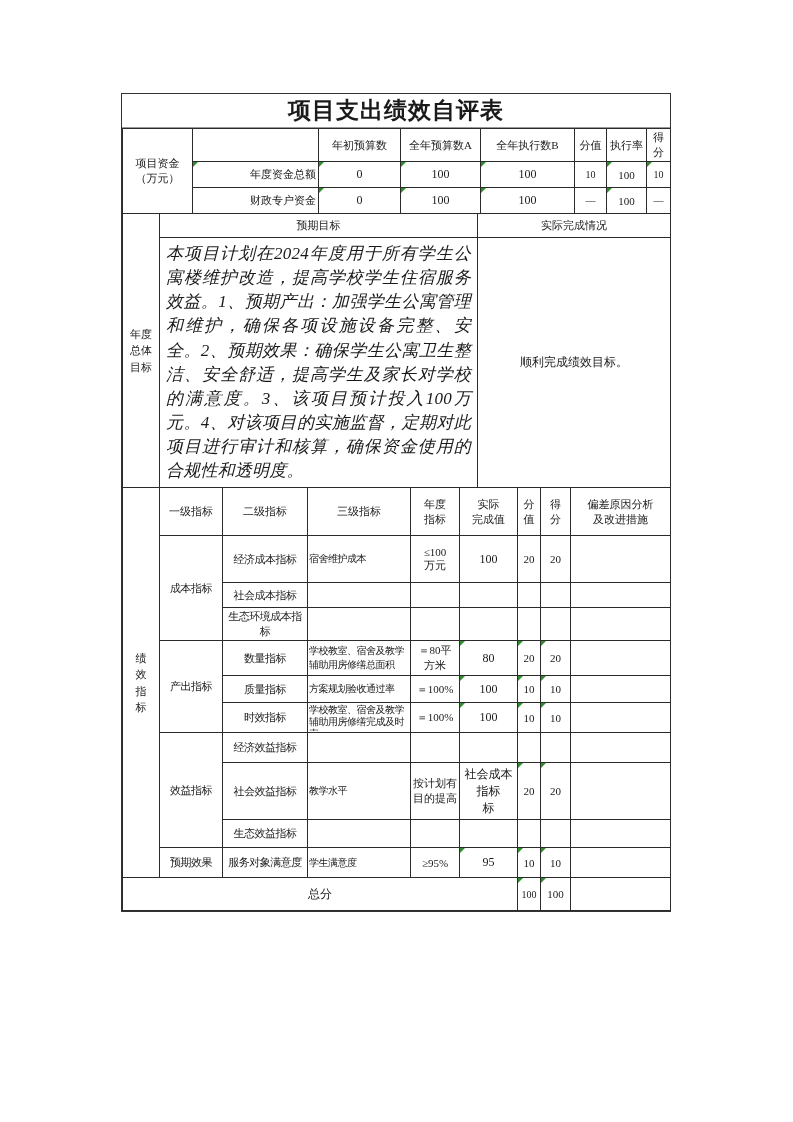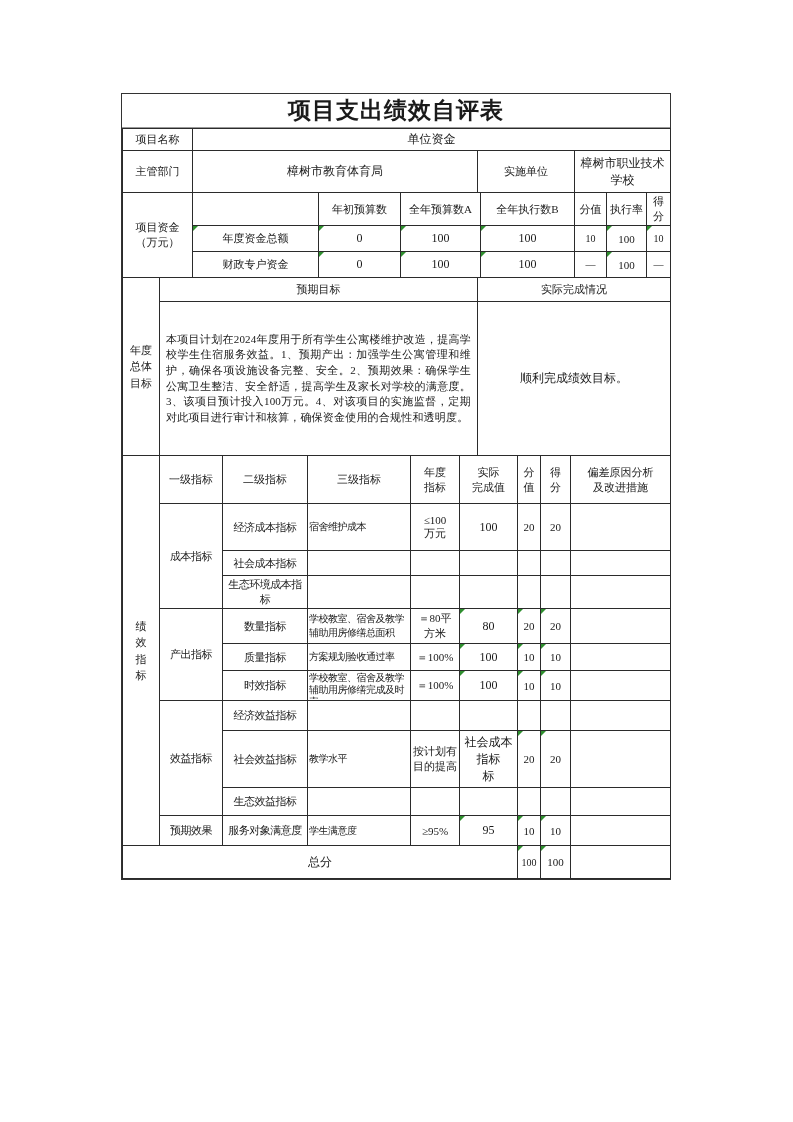--- a/index.html
+++ b/index.html
@@ -31,29 +31,29 @@
   table + table, .subtitle-row + table { margin-top: -1px; }
   td {
     border: 1px solid #2b2b2b;
     padding: 1px 2px;
     font-size: 12px;
     text-align: center;
     vertical-align: middle;
     white-space: pre-line;
     overflow: hidden;
   }
-  td.left { text-align: center; }
+  td.left { text-align: right; }
   td.sm   { font-size: 10px; padding: 1px 0; }
   td.hdr  { font-size: 11px; }
   td.l3   { text-align: left; font-size: 10px; letter-spacing: -0.5px; padding: 1px; }
   td.lvl  { font-size: 11px; letter-spacing: -0.5px; margin-left: 11px; }
   td.num  { font-size: 11px; }
   td.goal-text {
-    text-align: justify; font-size: 11px; line-height: 1.42;
-    padding: 4px 6px; letter-spacing: 0.2px;
+    text-align: justify; font-size: 17px; line-height: 1.42;
+    padding: 4px 6px; letter-spacing: 0.2px; font-style: italic;
   }
   td.section-label { font-size: 11px; line-height: 1.5; padding: 0; }
   .clip { height: 27px; line-height: 12px; overflow: hidden; }
   td.tri { position: relative; }
   .corner-tri {
     position: absolute; top: 0; left: 0; width: 0; height: 0;
     border-top: 5px solid #2f8f2f;
     border-right: 5px solid transparent;
   }
   .pageno {
@@ -64,41 +64,20 @@
   }
 </style>
 </head>
 <body>
 
 <div class="page">
   <div class="sheet">
 
     <div class="title-row">项目支出绩效自评表</div>
 
-    <table>
-      <colgroup>
-          <col style="width:70px">
-          <col style="width:285px">
-          <col style="width:97px">
-          <col style="width:96px">
-        </colgroup>
-      <tbody>
-          <tr style="height:22px">
-        <td class="hdr">项目名称</td>
-        <td colspan="3">单位资金</td>
-      </tr>
-      <tr style="height:42px">
-        <td class="hdr">主管部门</td>
-        <td>樟树市教育体育局</td>
-        <td class="hdr">实施单位</td>
-        <td>樟树市职业技术
-学校</td>
-      </tr>
-    </tbody>
-      </table>
 
     <table>
       <colgroup>
           <col style="width:70px">
           <col style="width:126px">
           <col style="width:82px">
           <col style="width:80px">
           <col style="width:94px">
           <col style="width:32px">
           <col style="width:40px">

